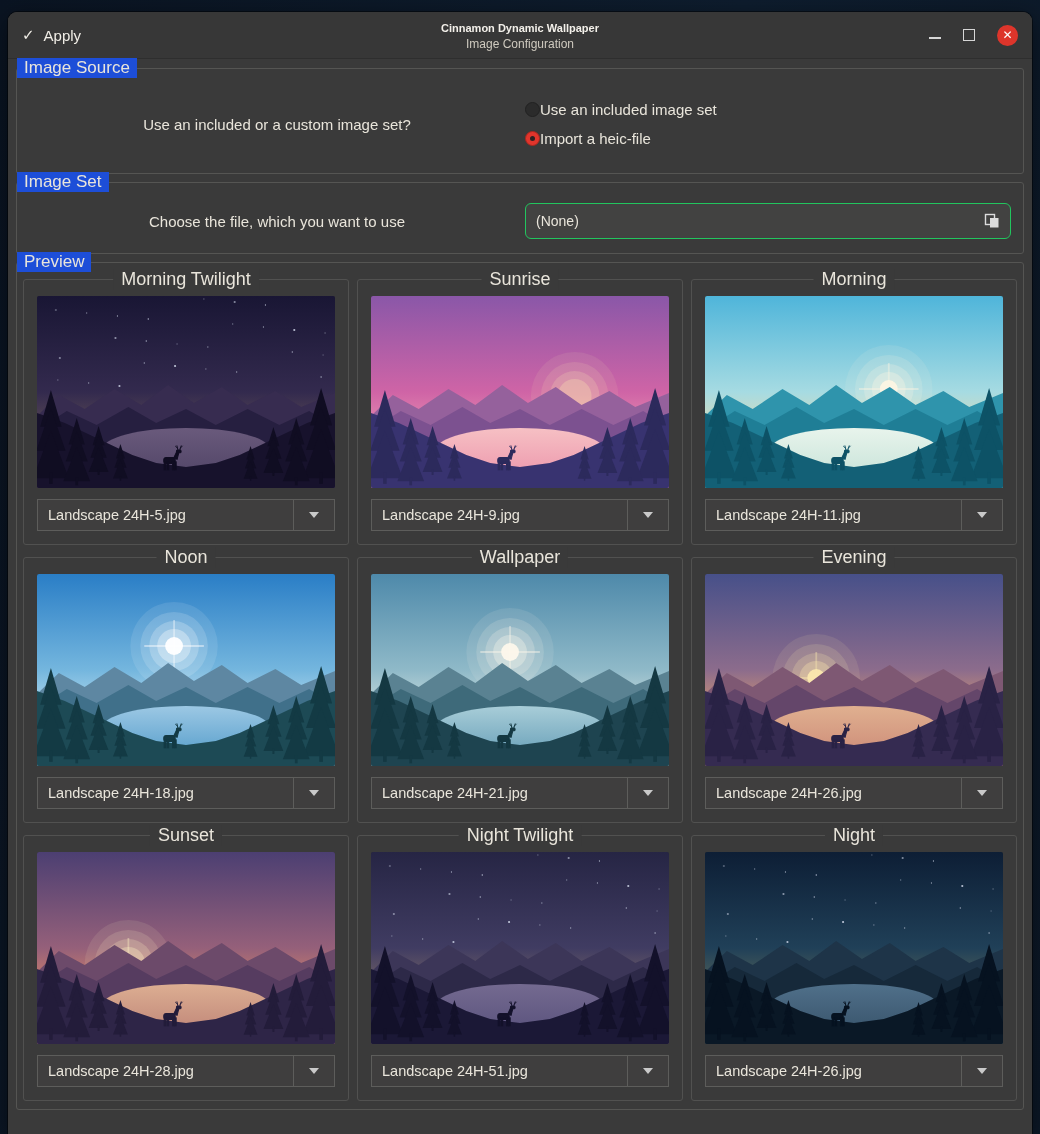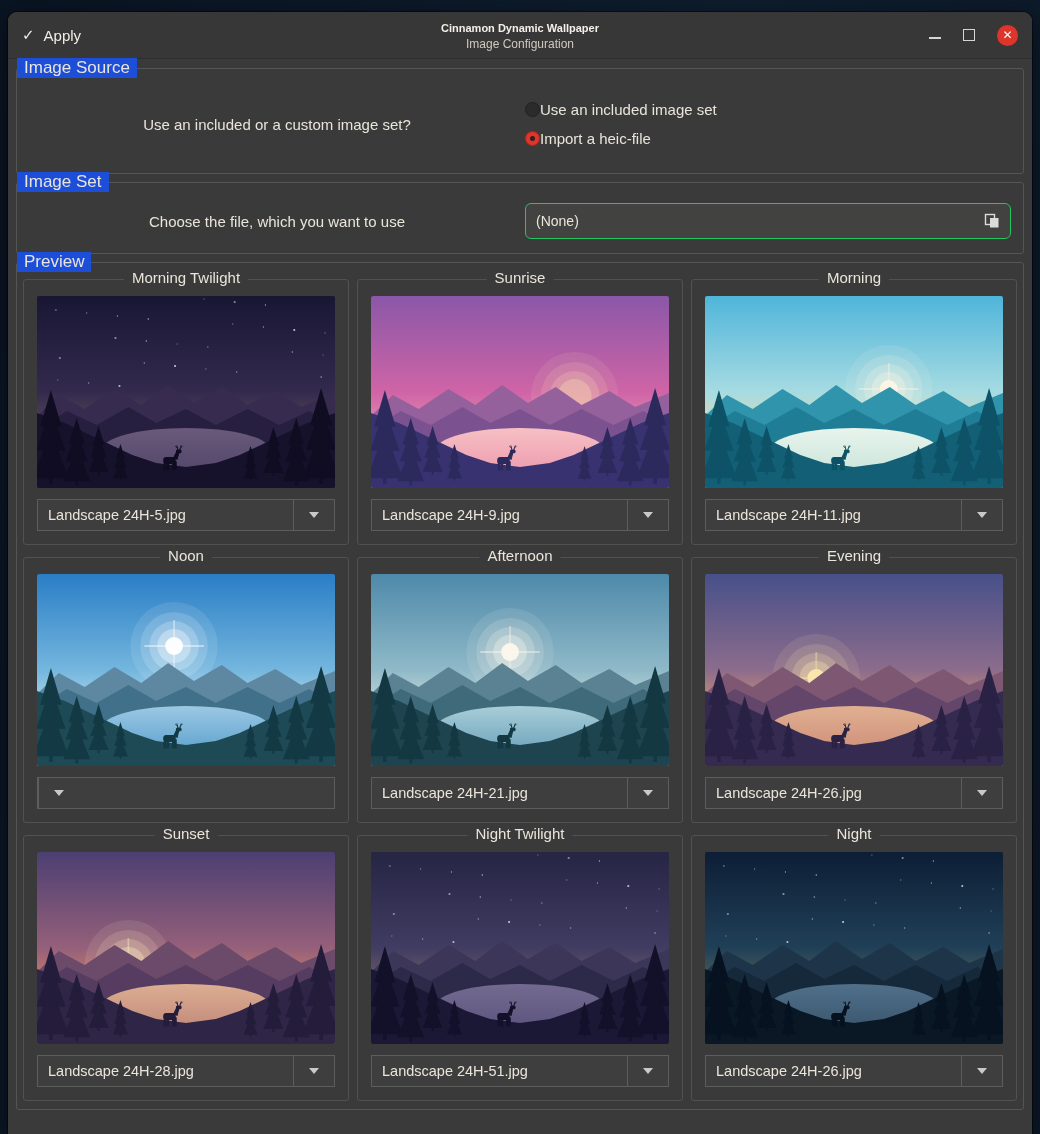--- a/index.html
+++ b/index.html
@@ -41,21 +41,21 @@
   .radio{width:15px;height:15px;border-radius:50%;background:#2b2b2b;border:1px solid #212121;box-sizing:border-box;position:relative;flex:0 0 auto}
   .radio.checked{background:#e1352c;border-color:#a8271f}
   .radio.checked::after{content:"";position:absolute;left:4px;top:4px;right:4px;bottom:4px;background:#2e2222;border-radius:50%}
   
   .file-btn{height:34px;display:flex;align-items:center;background:#424241;border:1px solid #22c55e;border-radius:6px;padding:0 10px;color:#e9e5db;font-size:14px}
   .file-icon{margin-left:auto;display:flex;align-items:center}
   
   .preview-frame{padding:16px 6px 8px}
   .tiles{display:grid;grid-template-columns:repeat(3,1fr);gap:12px 8px}
   .tile{border:1px solid #515150;border-radius:3px;position:relative;padding:16px 13px 13px;background:transparent}
-  .tile-legend{position:absolute;top:-11px;left:50%;transform:translateX(-50%);background:#3a3a3a;padding:0 8px;font-size:15px;color:#e9e5db;white-space:nowrap}
+  .tile-legend{position:absolute;top:-11px;left:50%;transform:translateX(-50%);background:#3a3a3a;padding:0 8px;font-size:18px;color:#e9e5db;white-space:nowrap}
   .preview-img{height:192px;border-radius:2px;overflow:hidden;box-shadow:inset 0 0 0 1px rgba(0,0,0,.25)}
   .preview-img svg{display:block}
   .combo{margin-top:11px;height:30px;display:flex;align-items:stretch;border:1px solid #5d5d5b;border-radius:0;background:#3f3e3e;overflow:hidden}
   .combo-text{flex:1;display:flex;align-items:center;padding:0 10px;font-size:14.5px;color:#e9e5db;white-space:nowrap;overflow:hidden}
   .combo-btn{width:40px;border-left:1px solid #5d5d5b;display:flex;align-items:center;justify-content:center;background:#3f3e3e}
   .combo-arrow{width:0;height:0;border-left:5px solid transparent;border-right:5px solid transparent;border-top:6px solid #c9c9c9}
 </style>
 </head>
 <body>
 
@@ -439,28 +439,29 @@
                   <rect x="-4.8" y="-4" width="1.5" height="7.6"></rect>
                   <rect x="0.4" y="-4" width="1.5" height="7.6"></rect>
                   <rect x="2.4" y="-4" width="1.5" height="7.6"></rect>
                   <polygon points="1.6,-7.6 4.6,-14 6.8,-14 4.8,-6.4"></polygon>
                   <rect x="4.2" y="-15.2" width="4.4" height="2.6" rx="1"></rect>
                   <path d="M5.6,-15 L4.6,-19.6 M5.6,-16.6 L3,-19 M7.4,-15 L8.8,-19.6 M7.6,-16.8 L10,-19.2" fill="none" stroke-width="0.9"></path>
                 </g>
               </svg>
             </div>
     <div class="combo">
+      <div class="combo-text">Landscape 24H-18.jpg</div>
       <div class="combo-btn">
         <div class="combo-arrow"></div>
       </div>
     </div>
   </div>
 
   <div class="tile">
-    <div class="tile-legend">Afternoon</div>
+    <div class="tile-legend">Wallpaper</div>
     <div class="preview-img">
               <svg width="100%" height="100%" viewBox="0 0 300 192" preserveAspectRatio="none" xmlns="http://www.w3.org/2000/svg">
                 <defs>
                   <linearGradient id="sky4" x1="0" y1="0" x2="0" y2="1">
                     <stop offset="0" stop-color="#4e89aa"></stop>
                     <stop offset="0.5" stop-color="#8fb9c8"></stop>
                     <stop offset="0.8" stop-color="#e2ece6"></stop>
                     <stop offset="1" stop-color="#e2ece6"></stop>
                   </linearGradient>
                   <linearGradient id="lake4" x1="0" y1="0" x2="0" y2="1">

